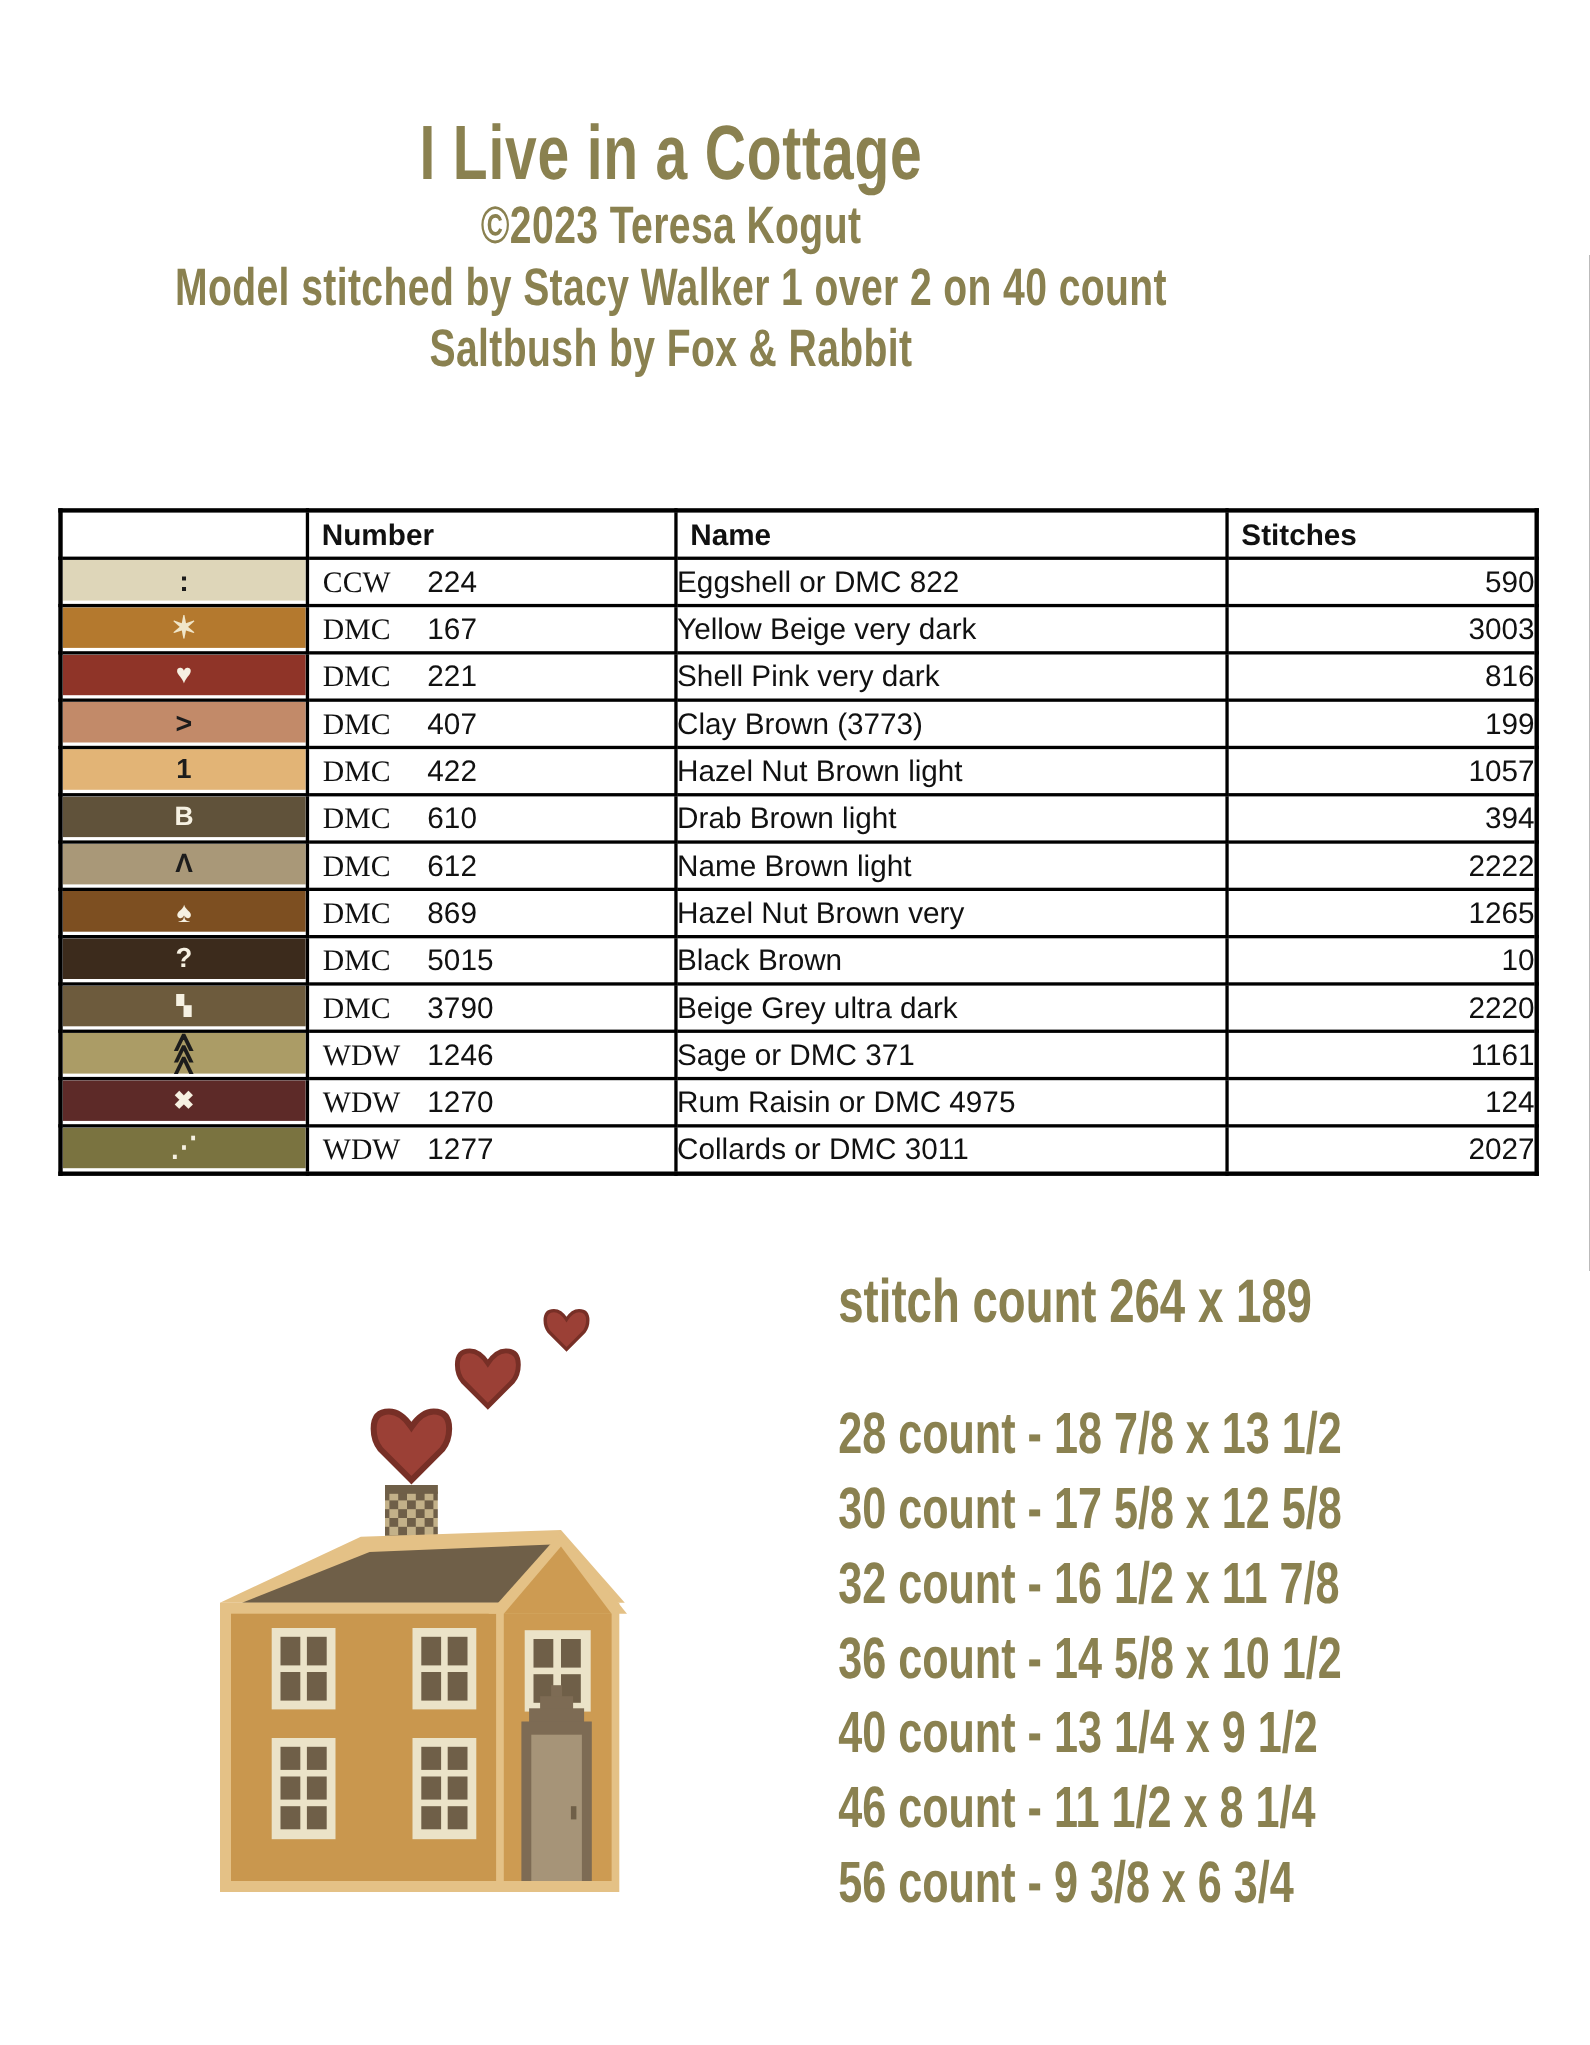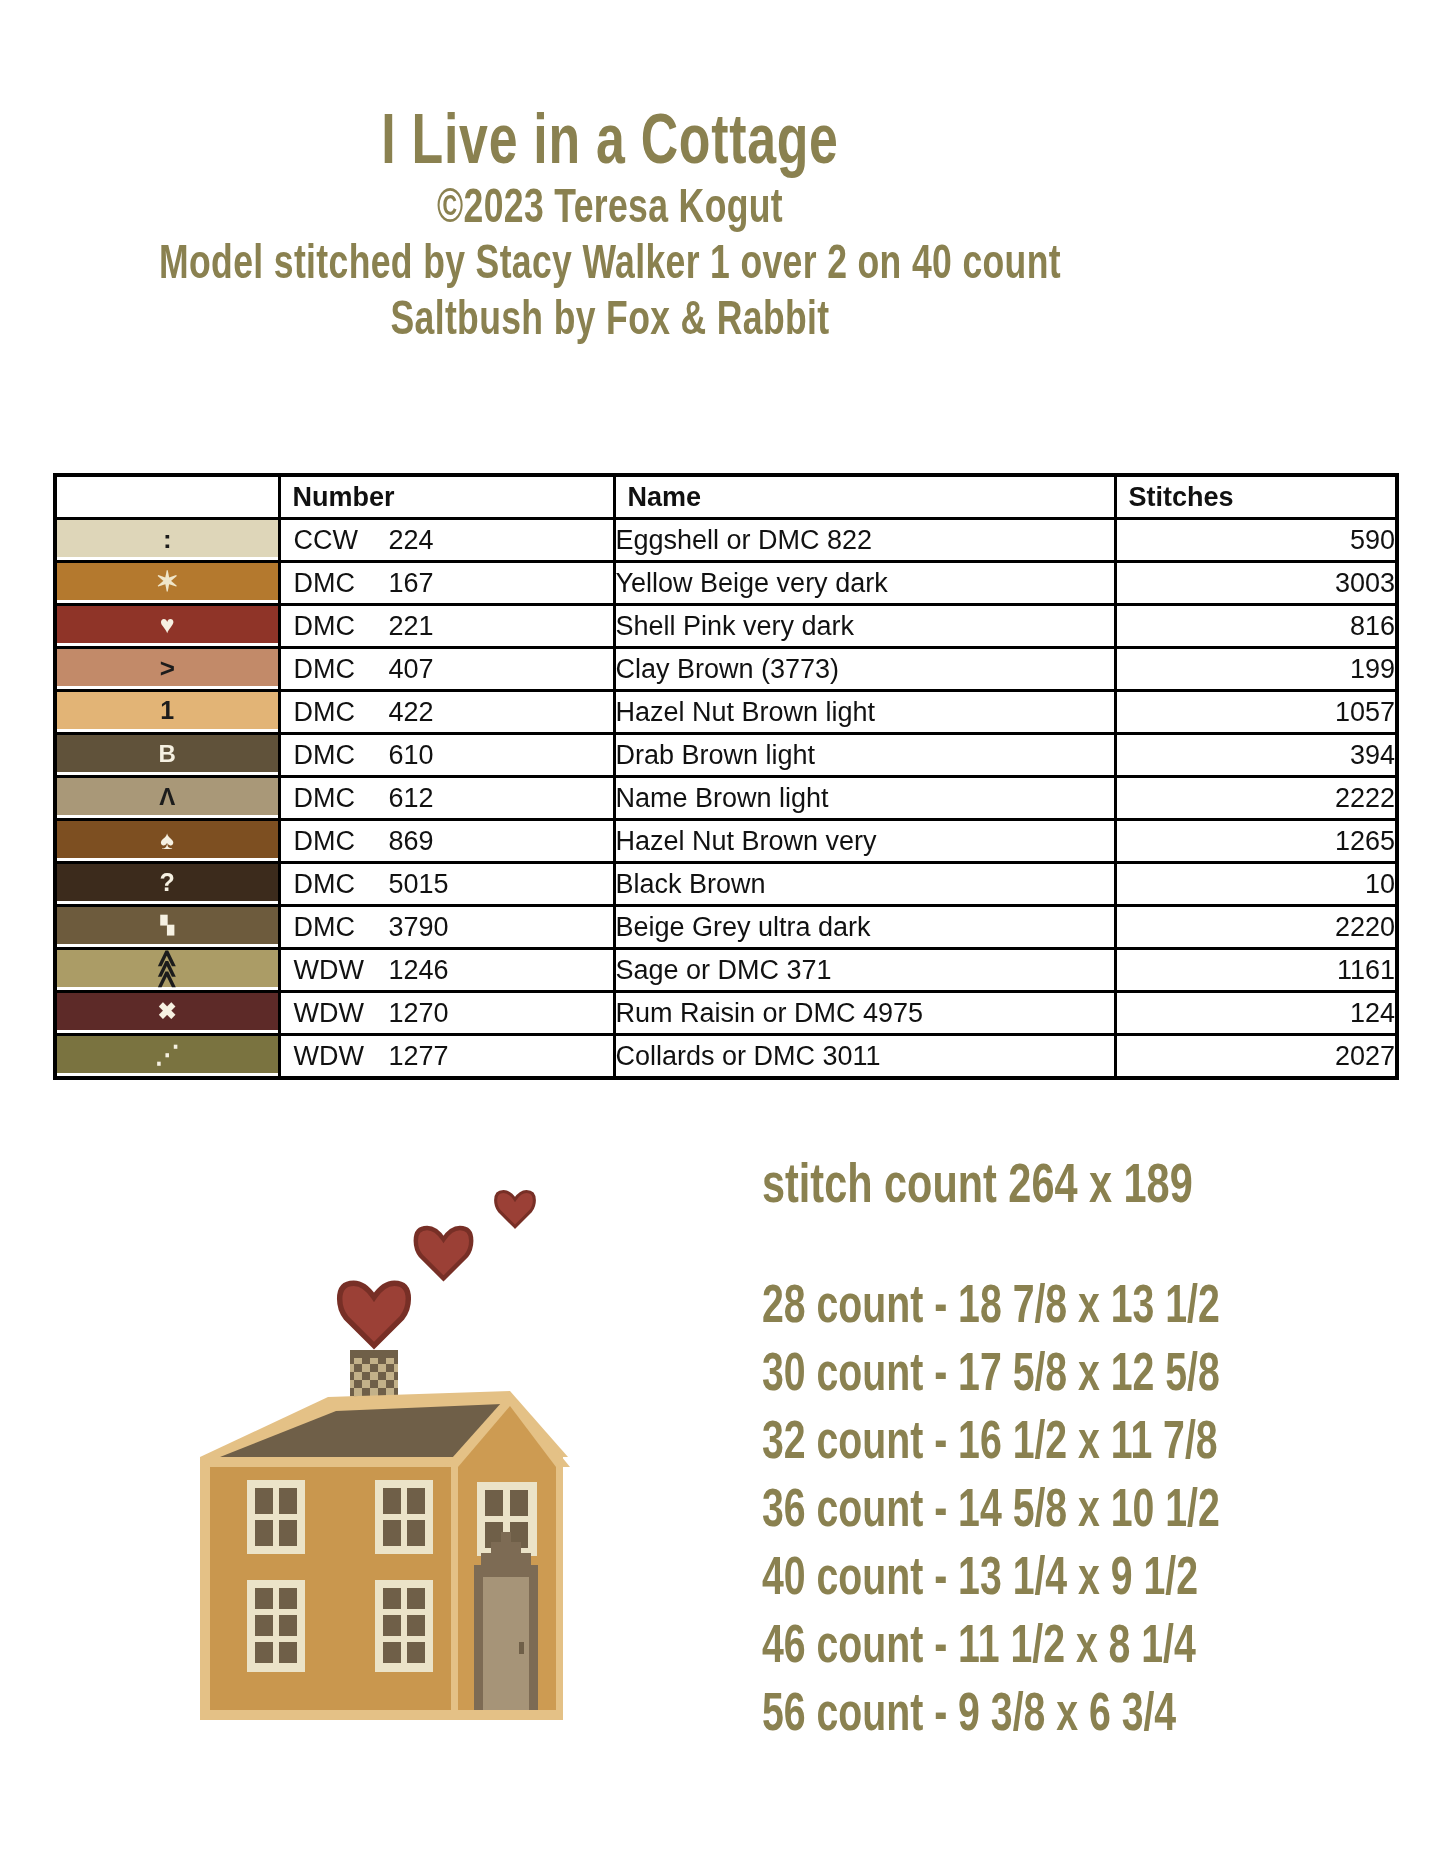--- a/index.html
+++ b/index.html
@@ -12,38 +12,38 @@
   .cond{white-space:nowrap;}
   .header-block{
     position:absolute;left:0;top:100px;width:1220px;text-align:center;
     transform:scaleX(0.74);transform-origin:610px top;
   }
   .title-line{font-size:70px;line-height:78px;font-weight:bold;letter-spacing:1px;}
   .sub-line{font-size:48px;line-height:56px;font-weight:bold;letter-spacing:0.5px;}
   
   .palette{
     position:absolute;left:53px;top:462px;width:1342px;
-    border-collapse:collapse;table-layout:fixed;margin-top:11px;
+    border-collapse:collapse;table-layout:fixed;
   }
   .palette col.c-sym{width:224px;}
   .palette col.c-num{width:335px;}
   .palette col.c-name{width:501px;}
   .palette col.c-st{width:282px;}
   .palette td,.palette th{
     border:3px solid #000;height:40px;padding:0;
     font-size:27px;color:#111;overflow:hidden;
   }
   .palette{border:4px solid #000;}
   .palette th{text-align:left;padding-left:12px;font-weight:bold;}
   .sym-cell{vertical-align:top;background:#fff;}
   .swatch{
     height:37px;width:100%;display:flex;align-items:center;justify-content:center;
   }
   .sym{font-weight:bold;display:inline-block;line-height:1;}
-  .num-cell .brand{display:inline-block;width:95px;padding-left:13px;}
+  .num-cell .brand{display:inline-block;width:95px;padding-left:13px;font-family:Liberation Serif, serif;}
   .name-cell{padding-left:12px;}
   .st-cell{text-align:right;padding-right:10px;}
   
   .stitch-heading{
     position:absolute;left:762px;top:1150px;font-size:56px;font-weight:bold;
     transform:scaleX(0.74);transform-origin:left top;
   }
   .sizes-list{
     position:absolute;left:762px;top:1270px;font-size:53px;font-weight:bold;
     line-height:68px;transform:scaleX(0.74);transform-origin:left top;

